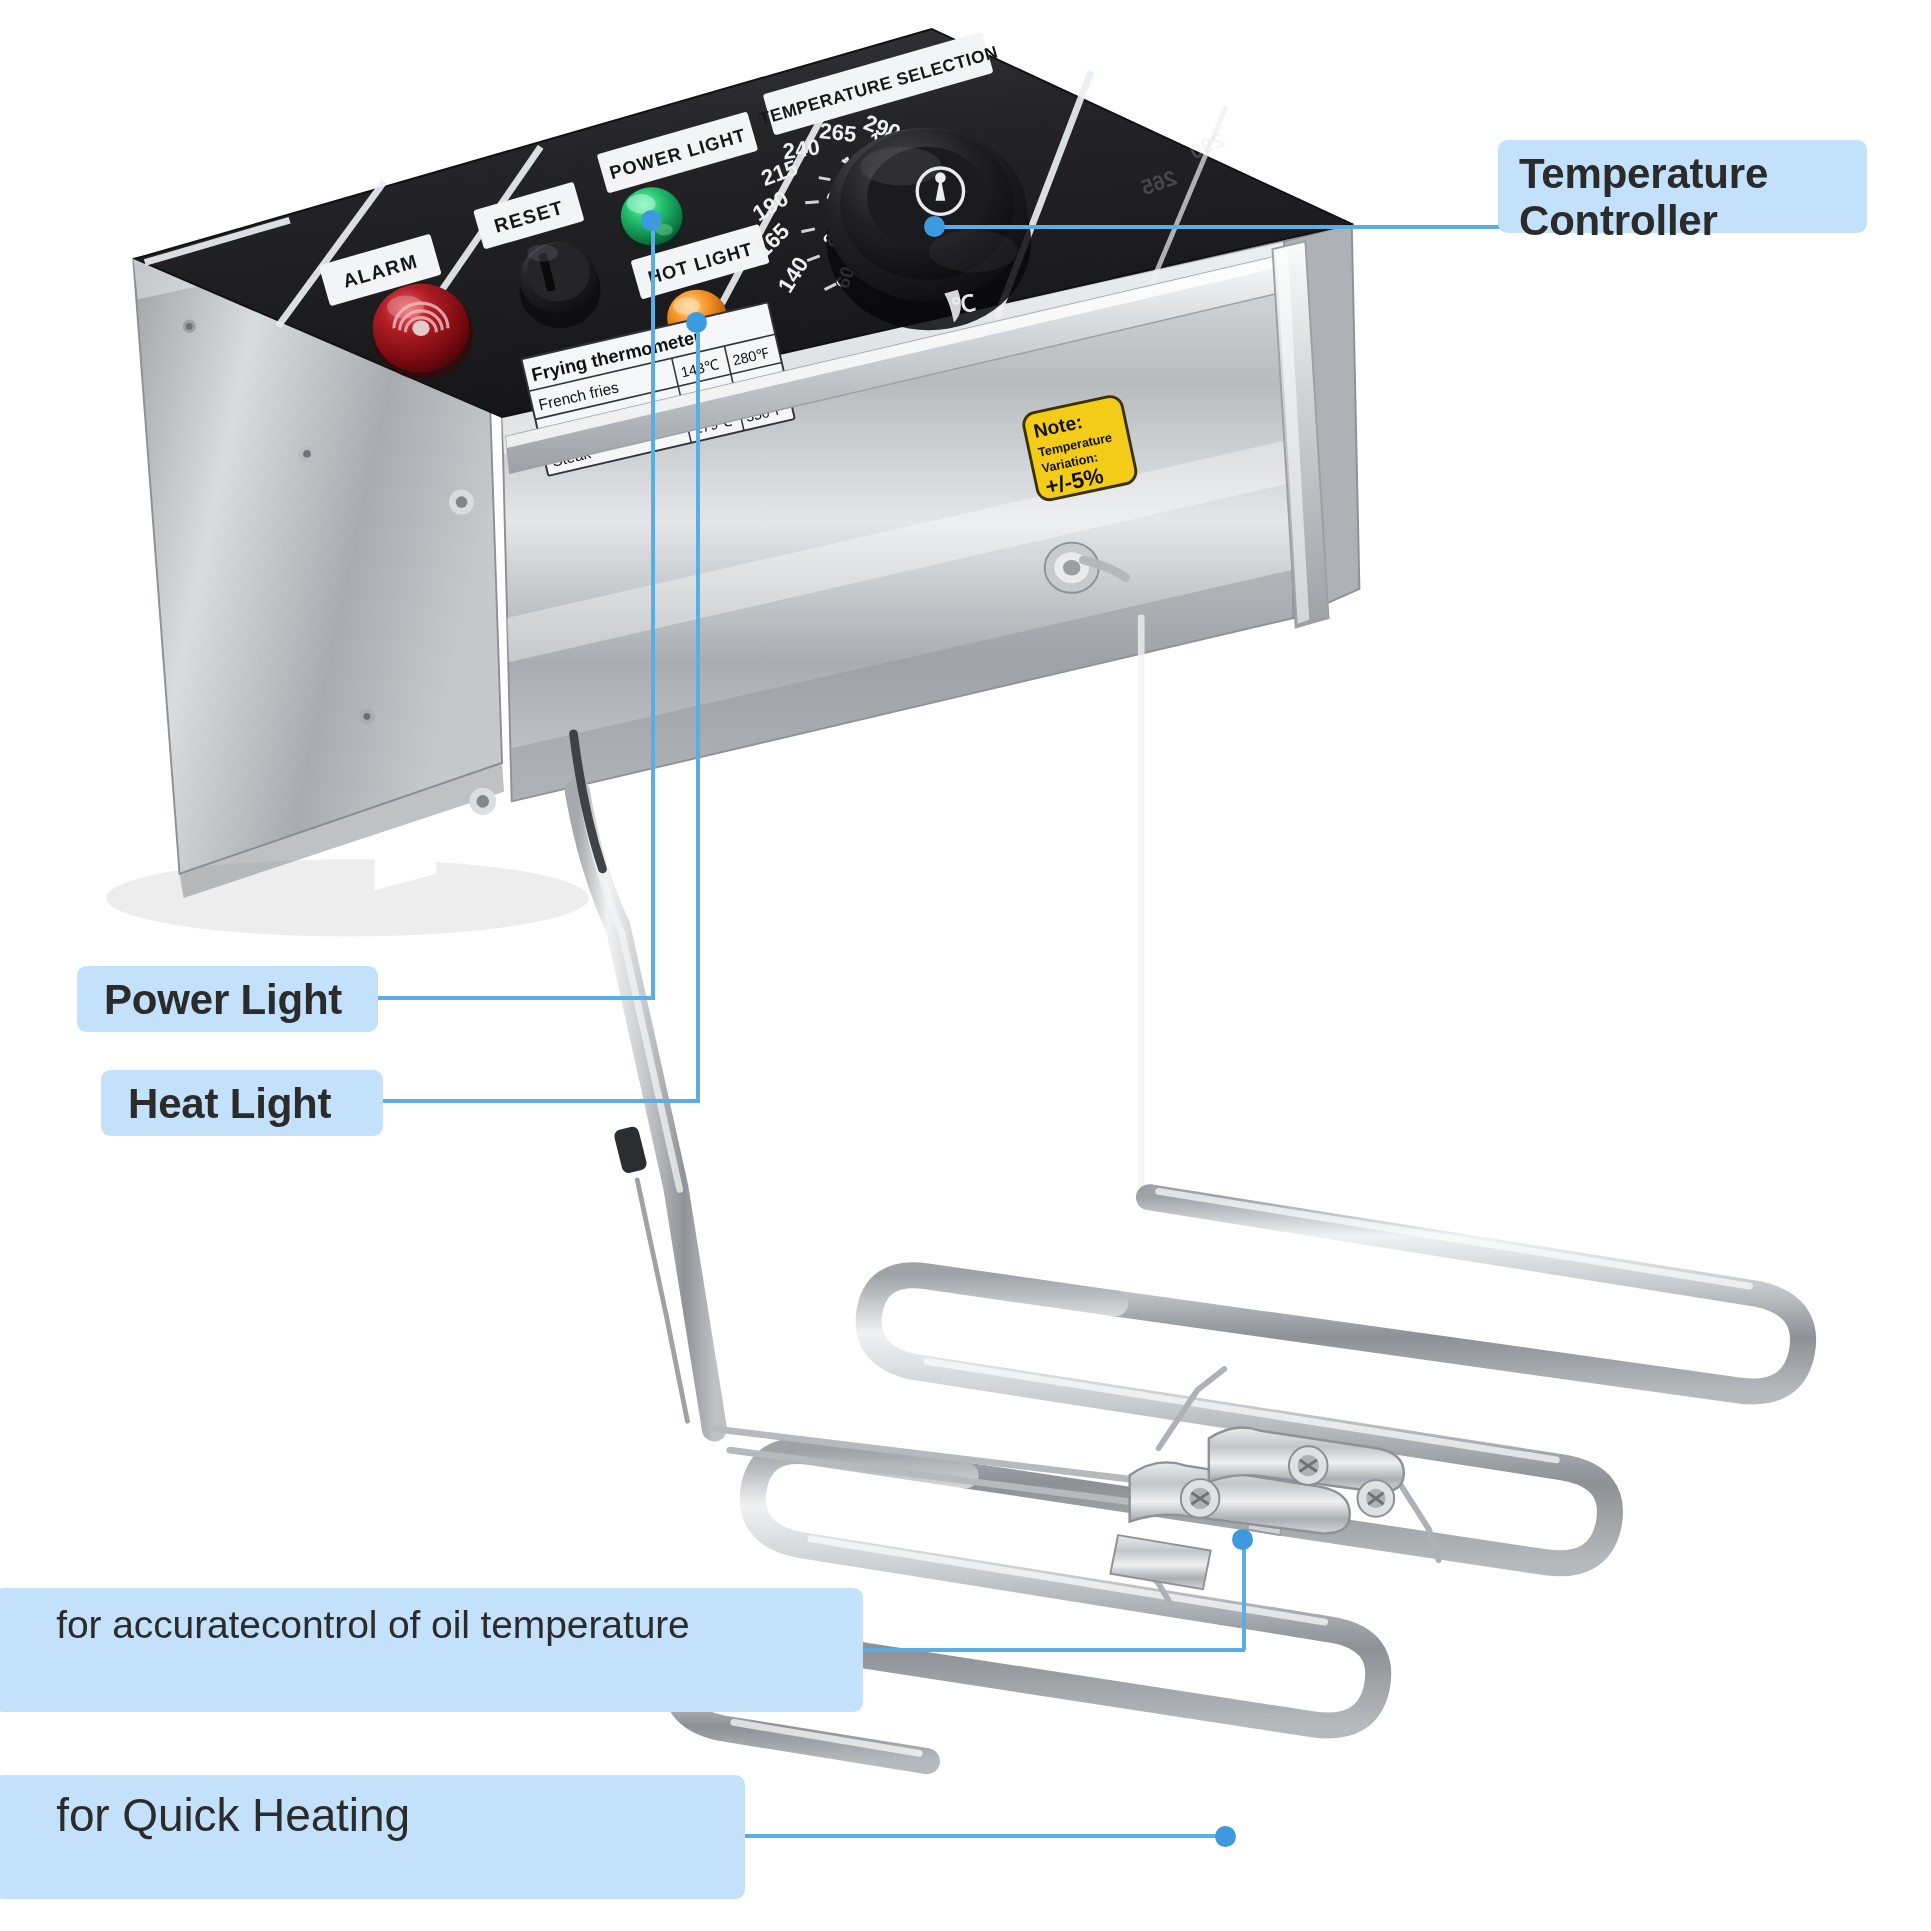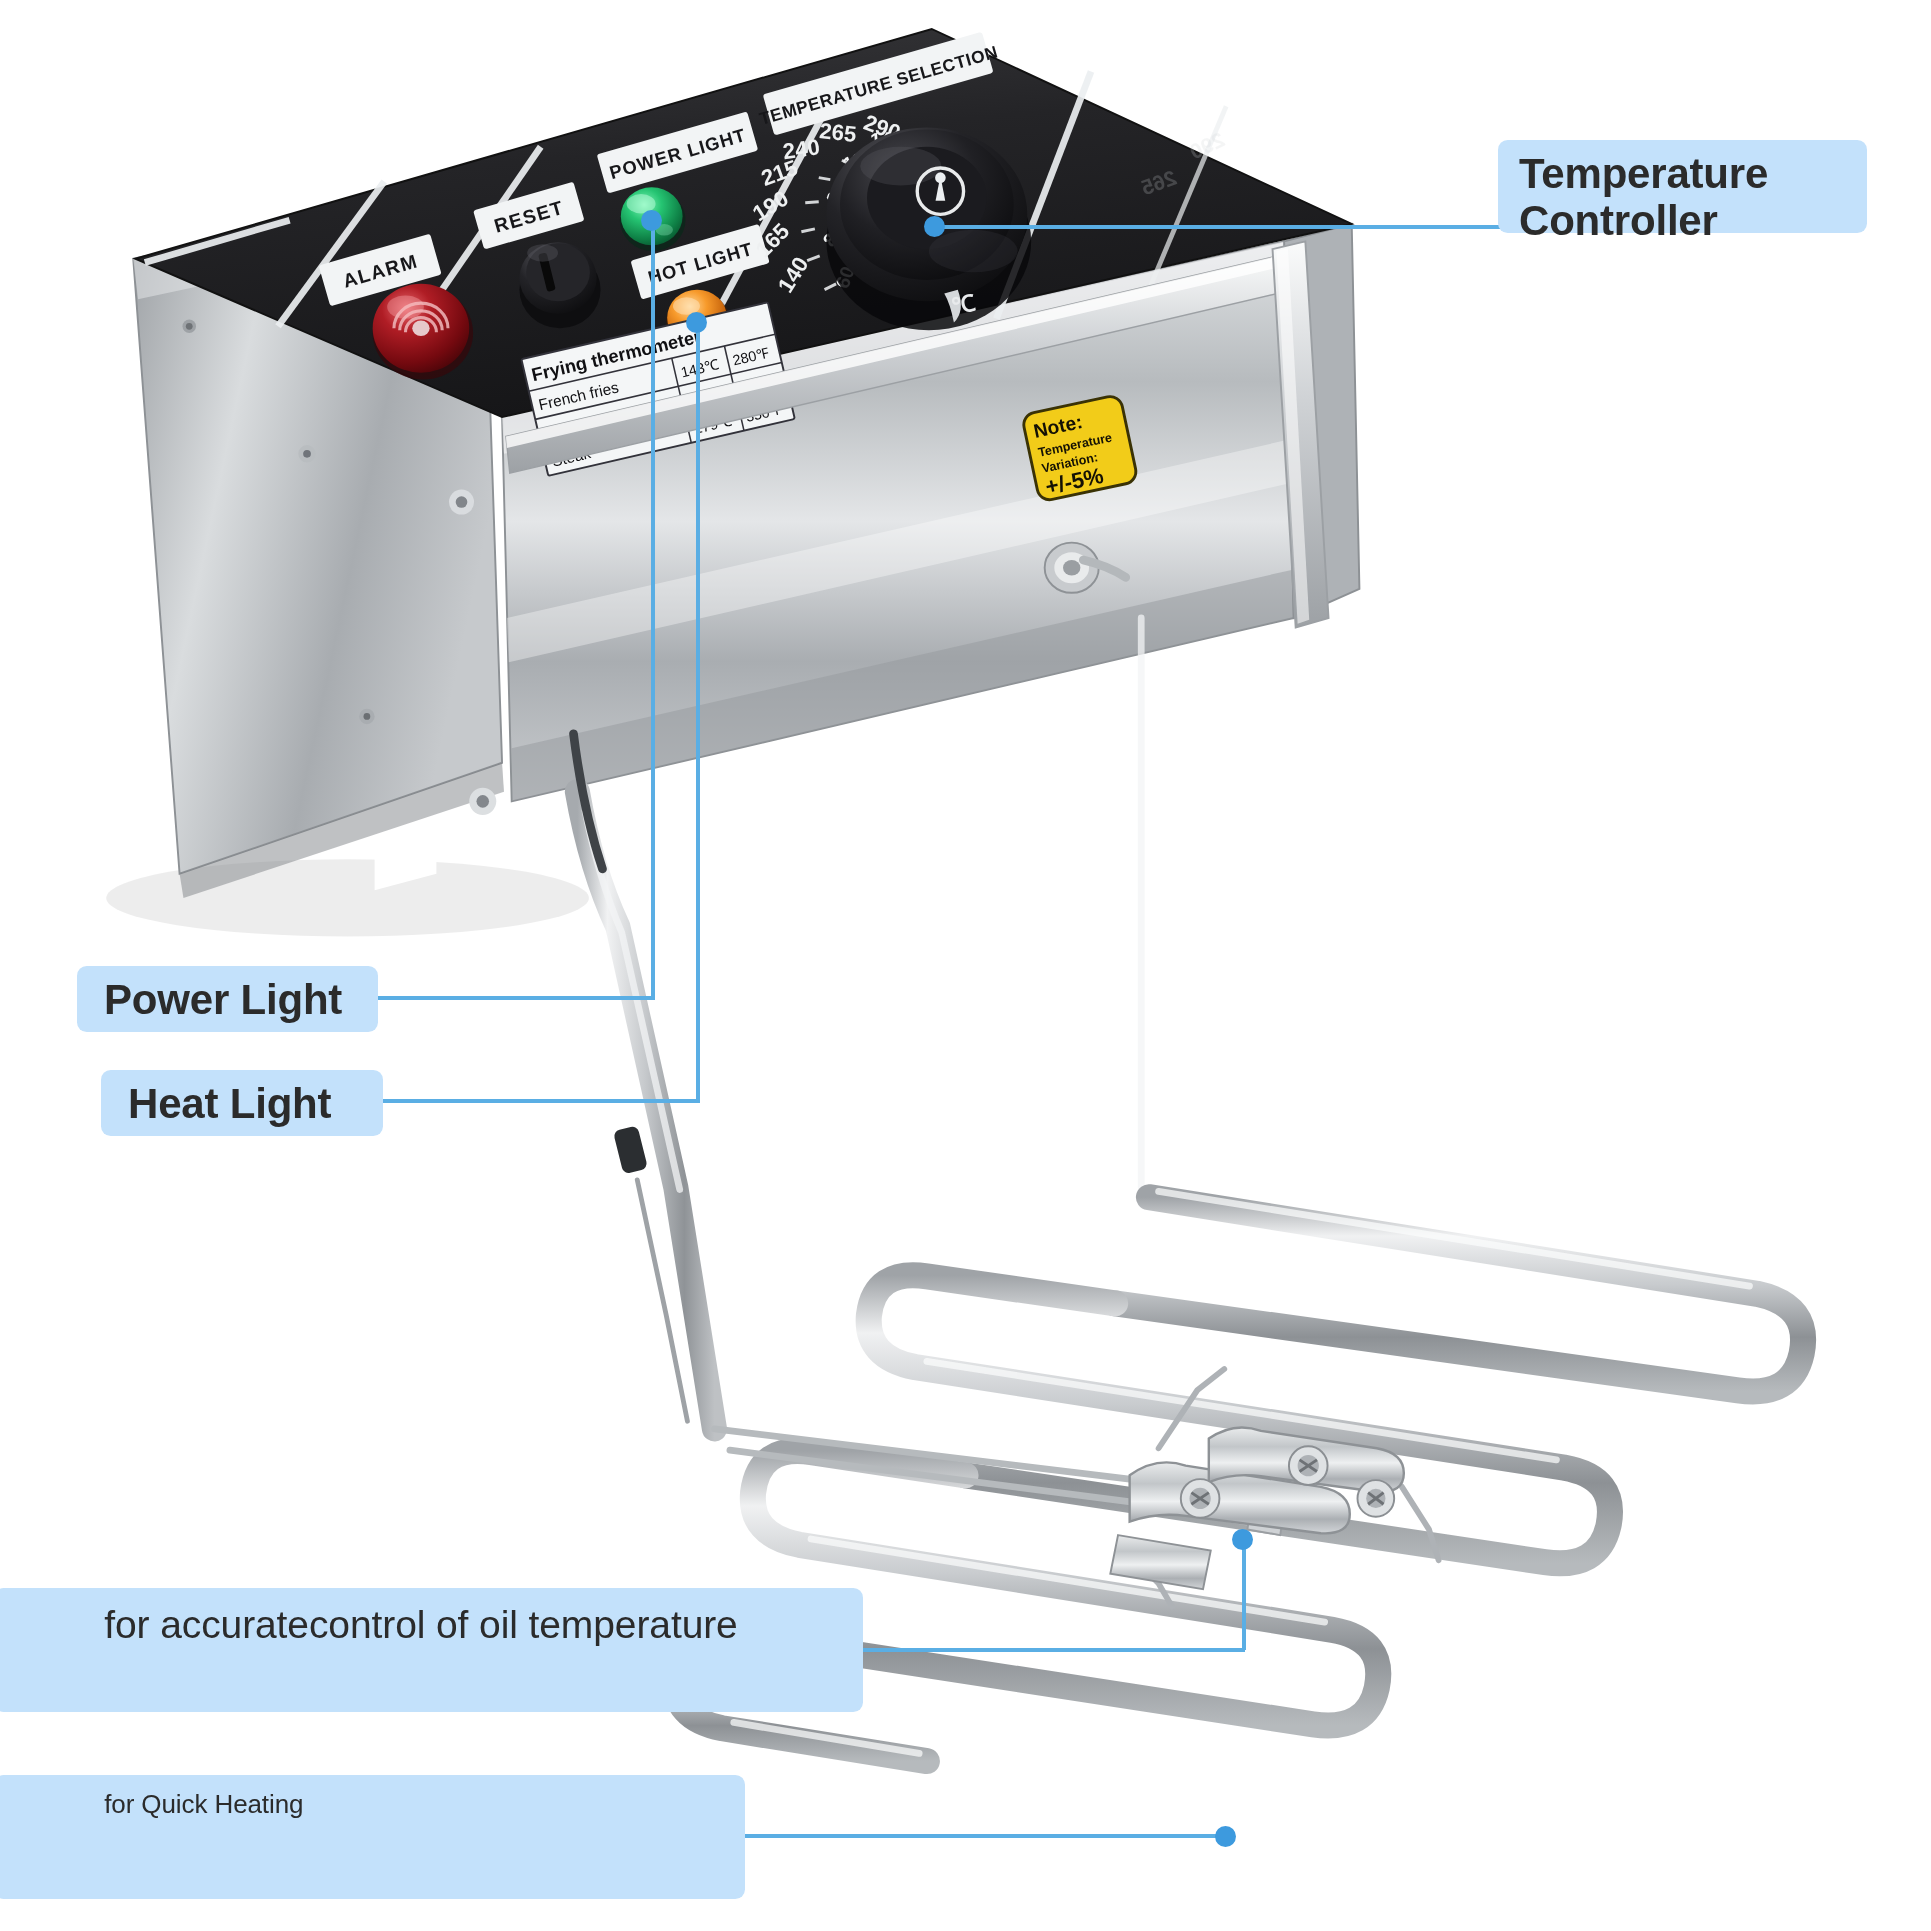--- a/index.html
+++ b/index.html
@@ -30,21 +30,20 @@
   }
   .callout .ttl {
     font-weight: bold;
     display: block;
     letter-spacing: -0.2px;
   }
   .callout .sub {
     display: block;
     font-weight: normal;
     letter-spacing: -0.1px;
-    margin-left: 48px;
   }
 
   #cal-temp-controller {
     left: 1498px; top: 140px;
     width: 369px; height: 93px;
     padding: 9.7px 0 0 21px;
     font-size: 42px;
   }
   #cal-power-light {
     left: 77px; top: 966px;
@@ -65,21 +64,21 @@
     padding: 11.6px 0 0 62px;
     font-size: 42px;
   }
   #cal-probes .sub { font-size: 39px; margin-top: 3.9px; }
   #cal-heating-tube {
     left: -5.8px; top: 1775px;
     width: 751px; height: 124px;
     padding: 11.6px 0 0 62px;
     font-size: 42px;
   }
-  #cal-heating-tube .sub { font-size: 26px; margin-top: 3.9px; }
+  #cal-heating-tube .sub { font-size: 46px; margin-top: 3.9px; }
 
   
   .leader {
     position: absolute;
     background: #5aaee4;
     z-index: 30;
   }
   .leader.h { height: 3.9px; }
   .leader.v { width: 3.9px; }
   .dot {

